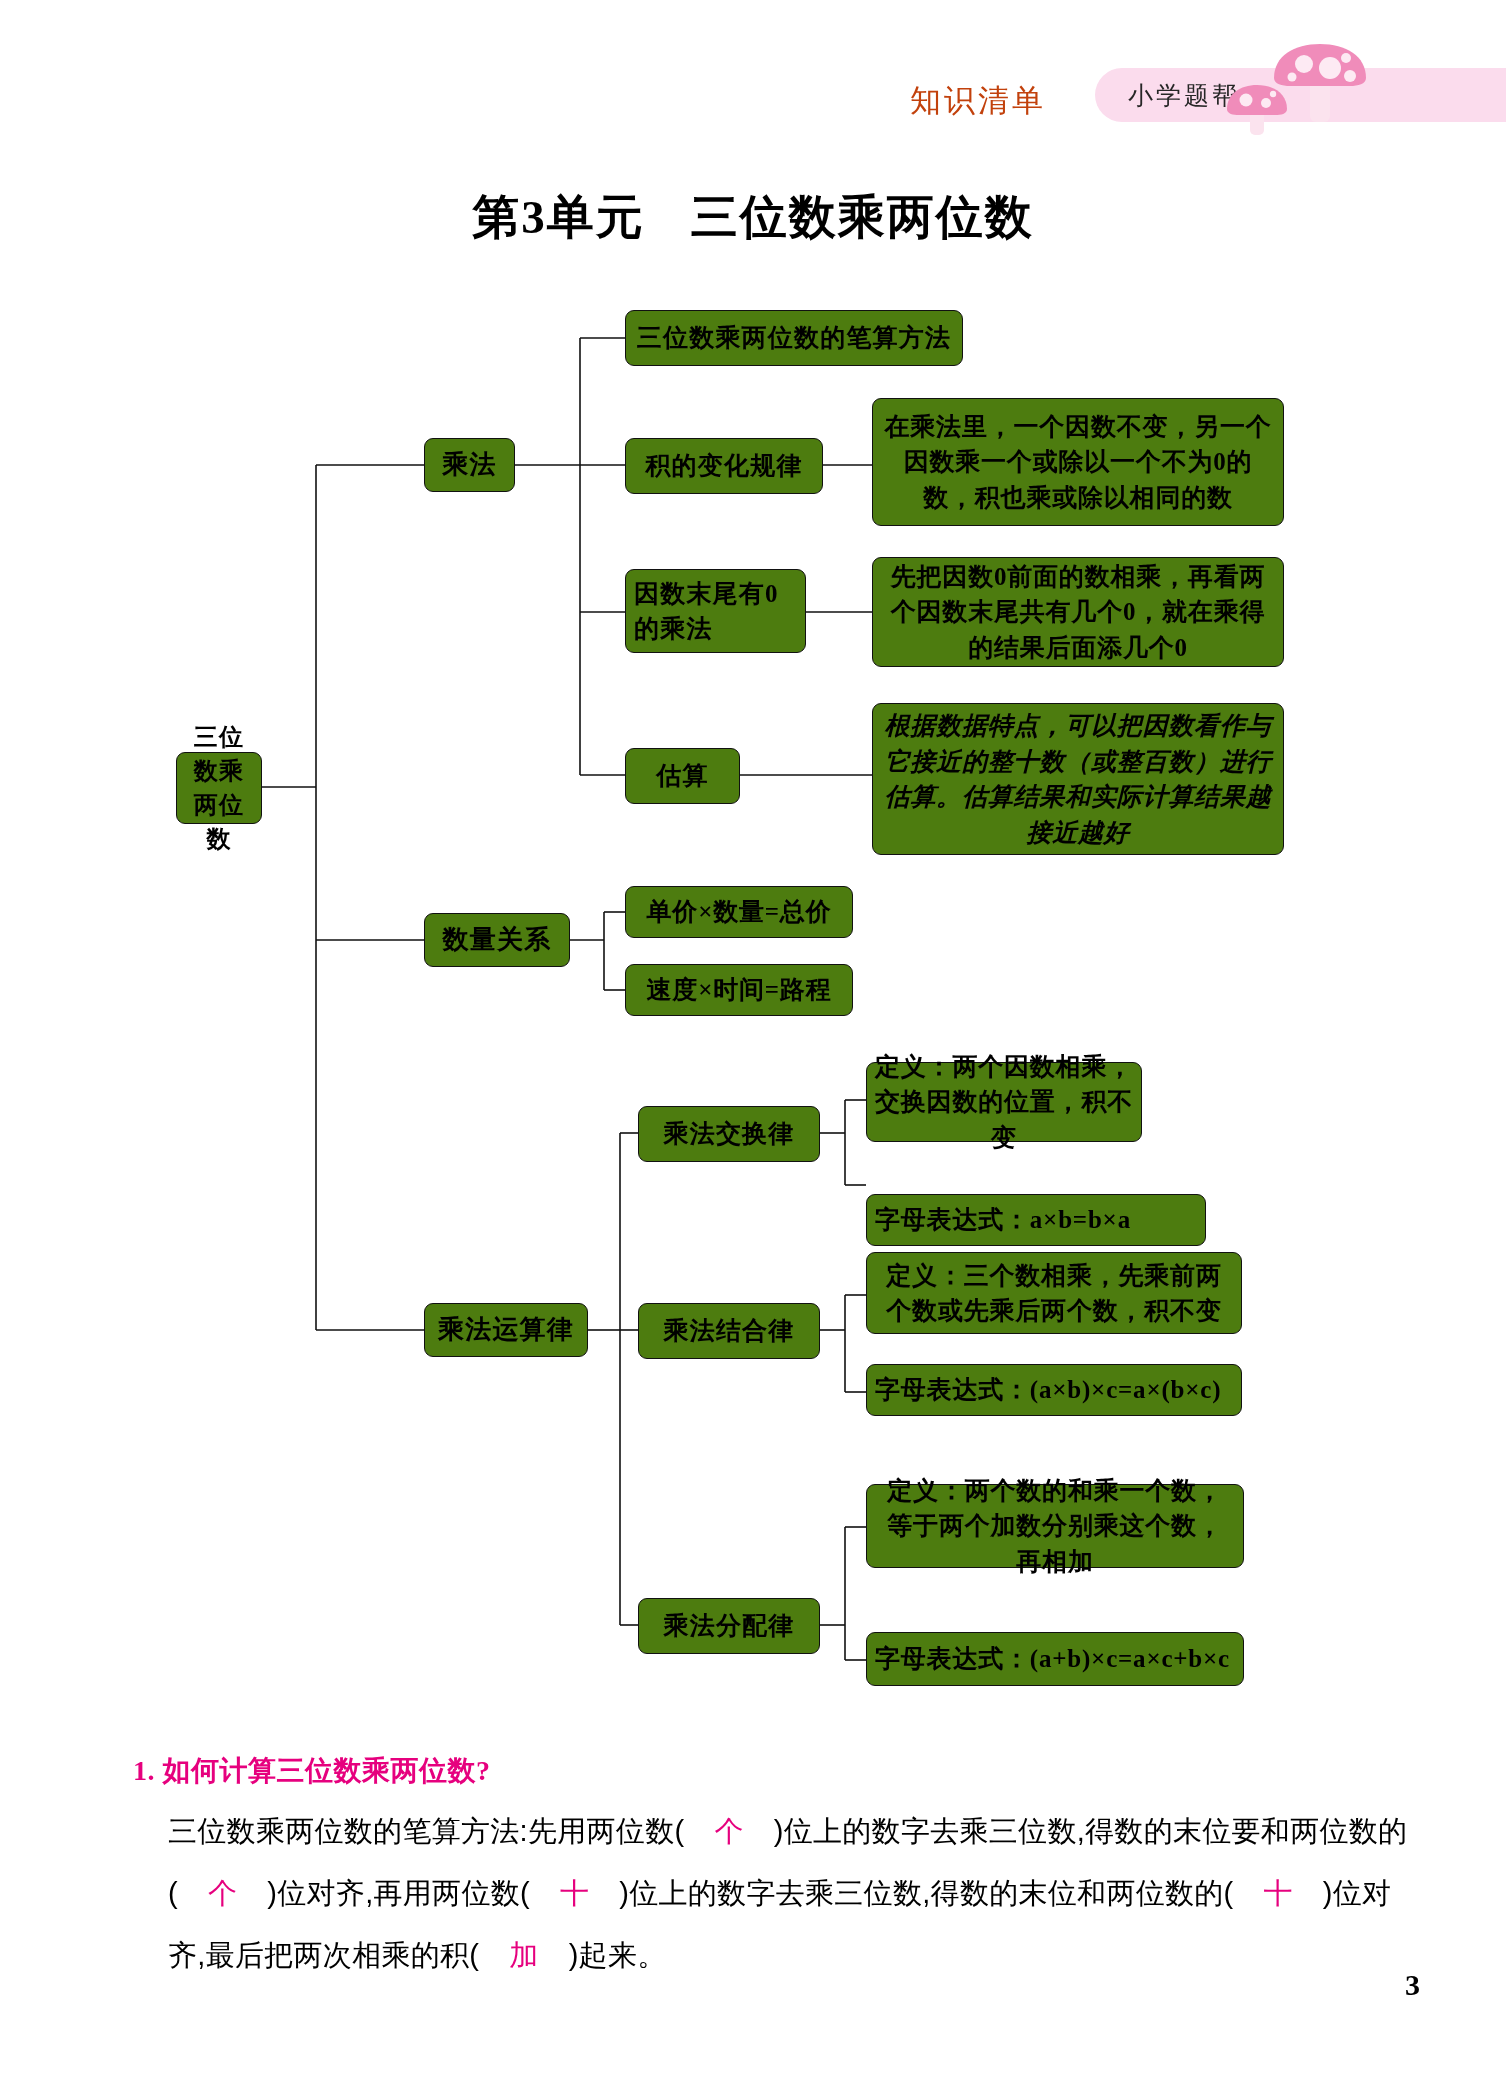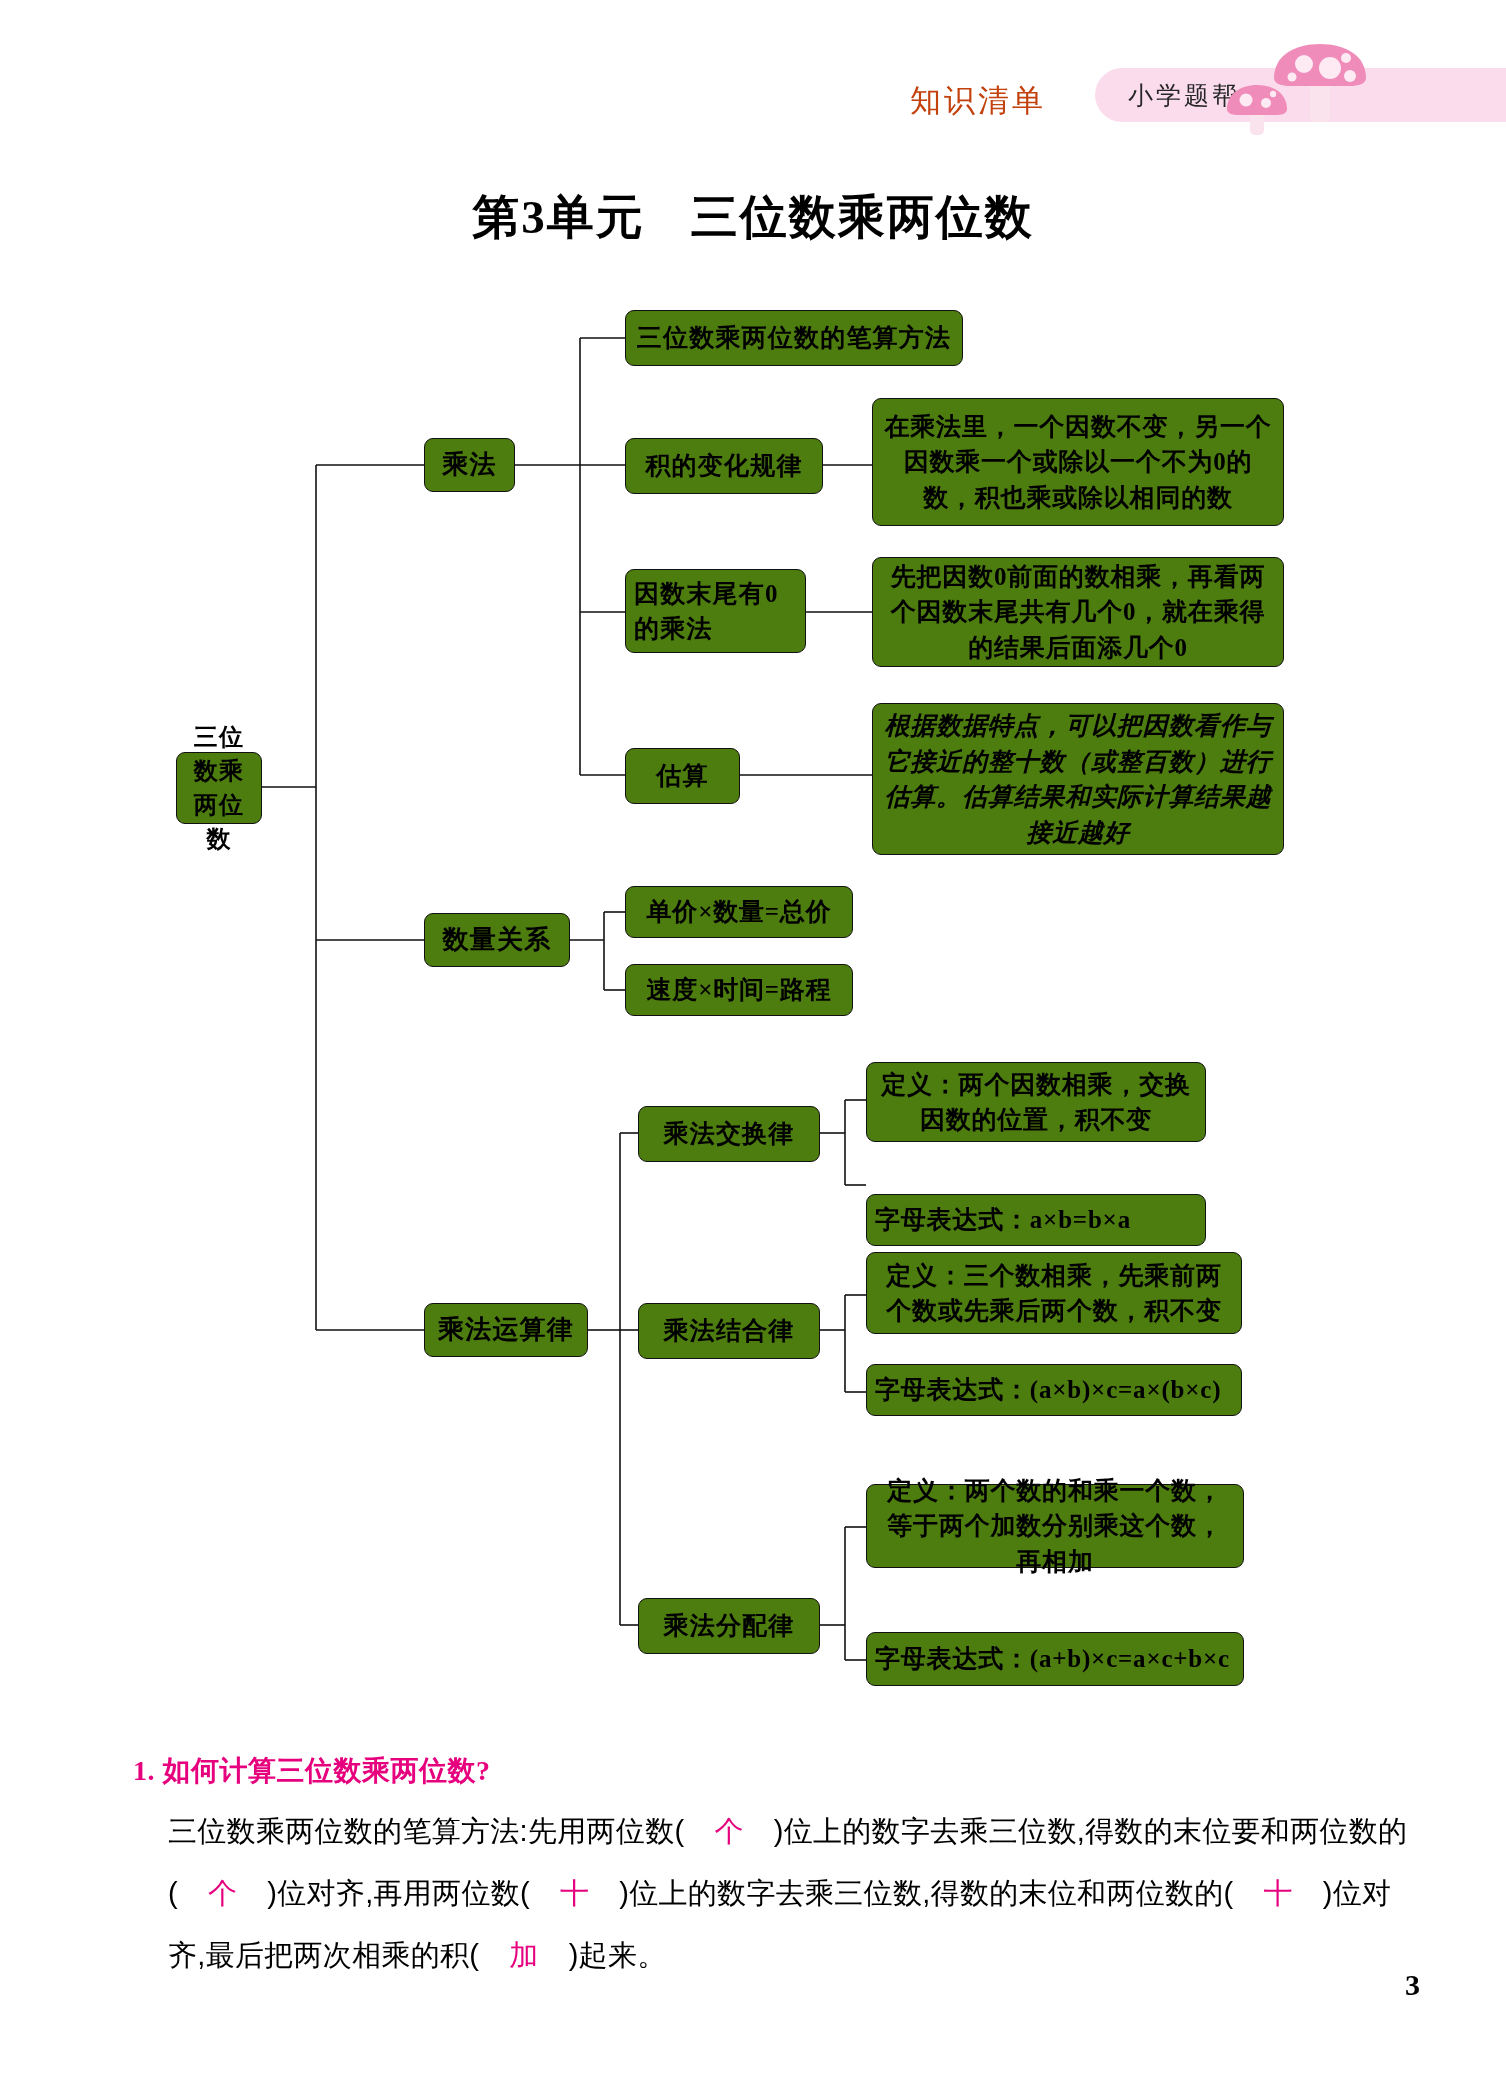--- a/index.html
+++ b/index.html
@@ -188,21 +188,21 @@
     <div class="node lead" style="left:872px; top:703px; width:412px; height:152px; font-size:25px; font-weight:bold;font-style:italic;">根据数据特点，可以把因数看作与它接近的整十数（或整百数）进行估算。估算结果和实际计算结果越接近越好</div>
 
     <div class="node" style="left:424px; top:913px; width:146px; height:54px; font-size:26px;">数量关系</div>
 
     <div class="node lead" style="left:625px; top:886px; width:228px; height:52px; font-size:25px; justify-content:center; text-align:center;">单价×数量=总价</div>
     <div class="node lead" style="left:625px; top:964px; width:228px; height:52px; font-size:25px; justify-content:center; text-align:center;">速度×时间=路程</div>
 
     <div class="node" style="left:424px; top:1303px; width:164px; height:54px; font-size:26px;">乘法运算律</div>
 
     <div class="node" style="left:638px; top:1106px; width:182px; height:56px; font-size:25px;">乘法交换律</div>
-    <div class="node lead" style="left:866px; top:1062px; width:340px; height:80px; font-size:25px;">定义：两个因数相乘，交换因数的位置，积不变</div>
+    <div class="node lead" style="left:866px; top:1062px; width:276px; height:80px; font-size:25px;">定义：两个因数相乘，交换因数的位置，积不变</div>
     <div class="node lead" style="left:866px; top:1158px; width:340px; height:52px; font-size:25px;margin-top:36px;">字母表达式：a×b=b×a</div>
 
     <div class="node" style="left:638px; top:1303px; width:182px; height:56px; font-size:25px;">乘法结合律</div>
     <div class="node lead" style="left:866px; top:1252px; width:376px; height:82px; font-size:25px;">定义：三个数相乘，先乘前两个数或先乘后两个数，积不变</div>
     <div class="node lead" style="left:866px; top:1364px; width:376px; height:52px; font-size:25px;">字母表达式：(a×b)×c=a×(b×c)</div>
 
     <div class="node" style="left:638px; top:1598px; width:182px; height:56px; font-size:25px;">乘法分配律</div>
     <div class="node lead" style="left:866px; top:1484px; width:378px; height:84px; font-size:25px;">定义：两个数的和乘一个数，等于两个加数分别乘这个数，再相加</div>
     <div class="node lead" style="left:866px; top:1632px; width:378px; height:54px; font-size:25px;">字母表达式：(a+b)×c=a×c+b×c</div>
   </div>

